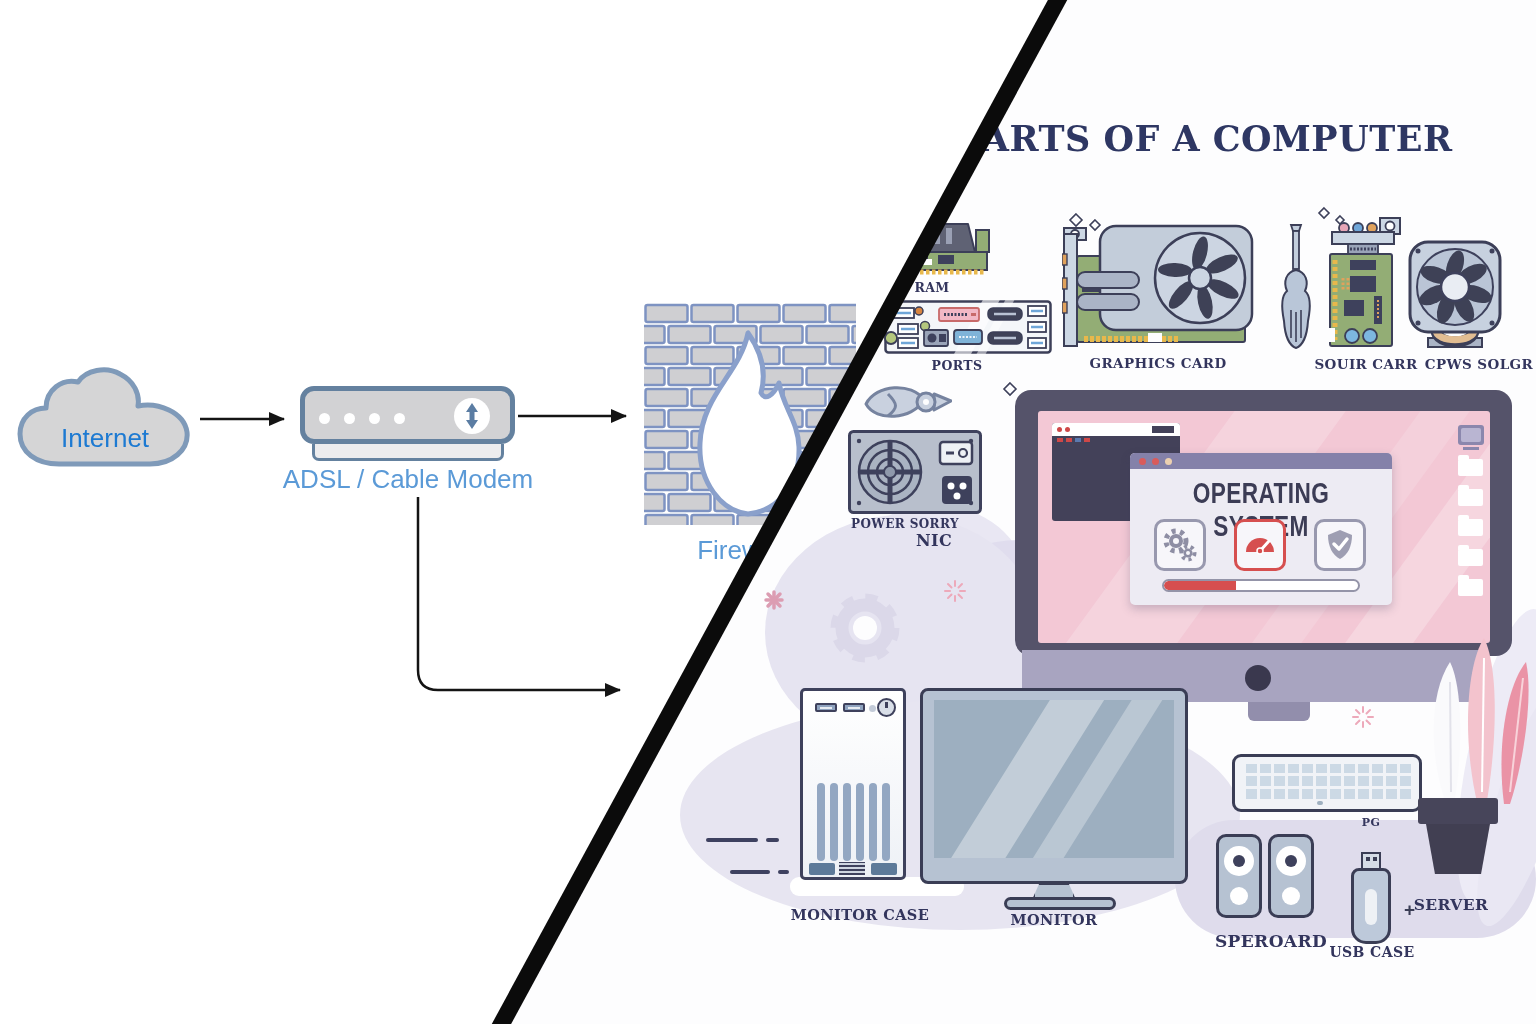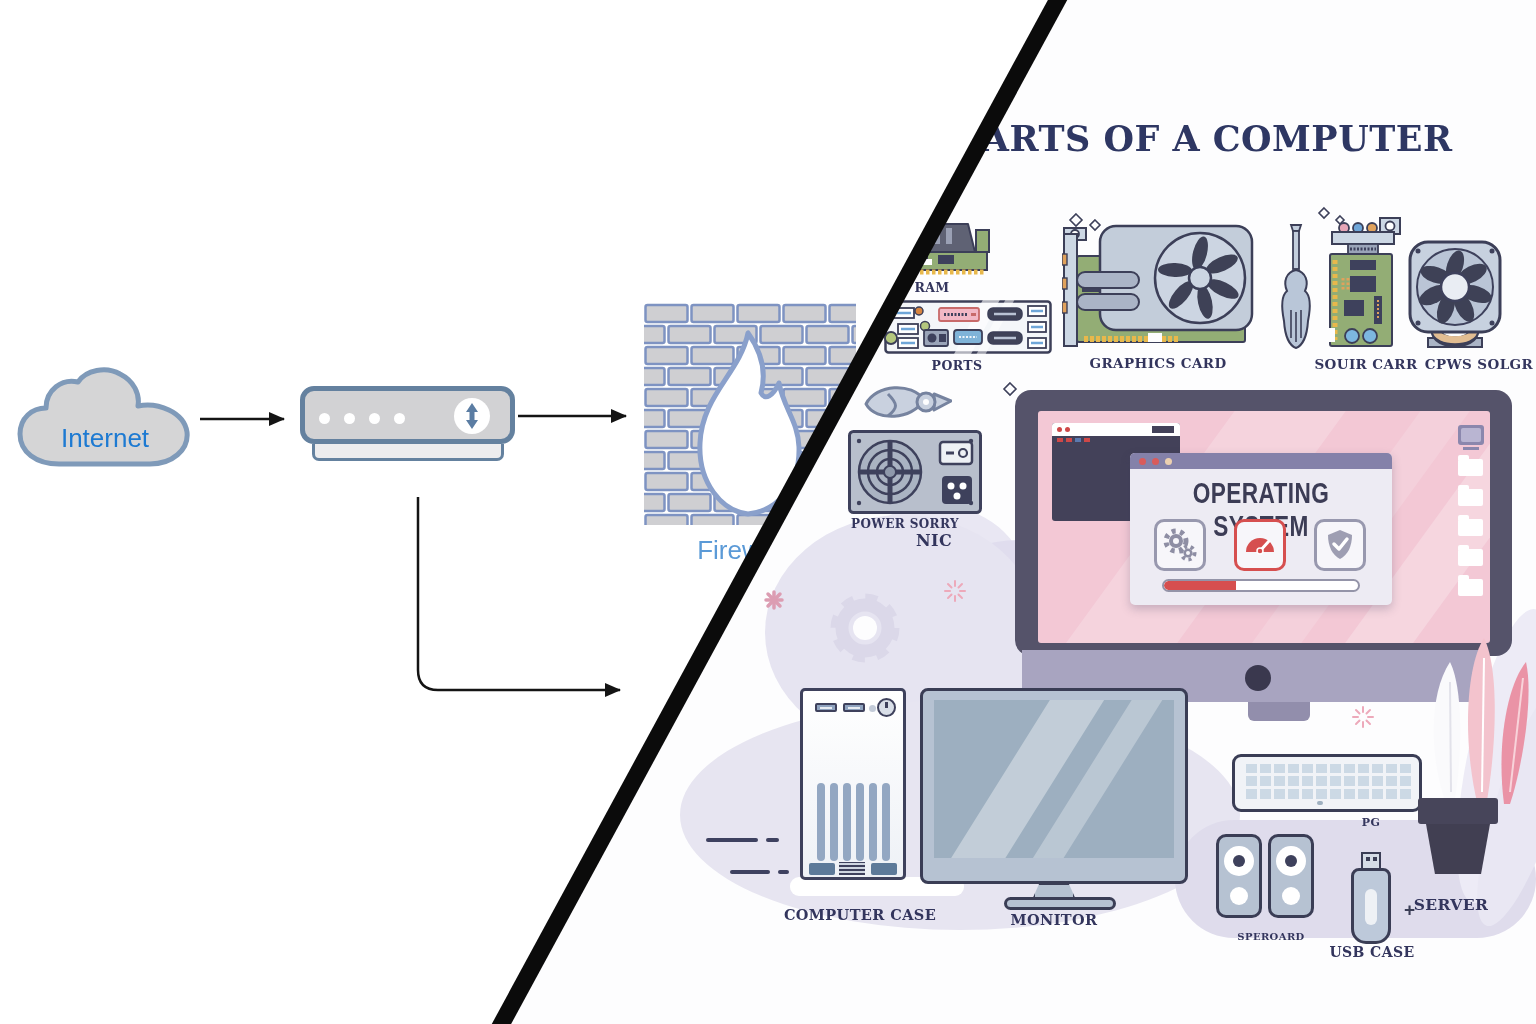--- a/index.html
+++ b/index.html
@@ -151,20 +151,21 @@
       <span class="modem-dot" style="left:14px"></span>
       <span class="modem-dot" style="left:39px"></span>
       <span class="modem-dot" style="left:64px"></span>
       <span class="modem-dot" style="left:89px"></span>
       <svg class="abs" style="left:148px;top:6px" width="38" height="38" viewBox="0 0 38 38">
         <circle cx="19" cy="19" r="18" fill="#fff"></circle>
         <path d="M19,6 L25,15 L21.5,15 L21.5,23 L25,23 L19,32 L13,23 L16.5,23 L16.5,15 L13,15 Z" fill="#5b7da3"></path>
       </svg>
     </div>
     <div class="abs modem-tray"></div>
+    <div class="net-label lbl-modem">ADSL / Cable Modem</div>
 
     <svg class="abs" style="left:644px;top:303px" width="212" height="222" viewBox="0 0 212 222">
       <defs>
         <pattern id="bricks" width="46" height="42" patternUnits="userSpaceOnUse">
           <rect width="46" height="42" fill="#ffffff"></rect>
           <rect x="1.5" y="2" width="42" height="17" rx="2" fill="#cfcfd2" stroke="#7e93c2" stroke-width="2.5"></rect>
           <rect x="-21.5" y="23" width="42" height="17" rx="2" fill="#cfcfd2" stroke="#7e93c2" stroke-width="2.5"></rect>
           <rect x="24.5" y="23" width="42" height="17" rx="2" fill="#cfcfd2" stroke="#7e93c2" stroke-width="2.5"></rect>
         </pattern>
       </defs>
@@ -486,21 +487,21 @@
       <span class="vent" style="left:14px"></span>
       <span class="vent" style="left:27px"></span>
       <span class="vent" style="left:40px"></span>
       <span class="vent" style="left:53px"></span>
       <span class="vent" style="left:66px"></span>
       <span class="vent" style="left:79px"></span>
       <span class="foot" style="left:6px"></span>
       <span class="foot" style="right:6px"></span>
       <span class="grill"></span>
     </div>
-    <div class="lbl" style="left:860px;top:906px;font-size:14.5px">COMPUTER CASE</div>
+    <div class="lbl" style="left:860px;top:906px;font-size:14.5px">MONITOR CASE</div>
 
     <div class="abs mon-neck"></div>
     <div class="abs mon-base"></div>
     <div class="abs mon">
       <div class="mon-screen">
         <div class="glare" style="left:70px;top:-60px;width:46px;height:280px;background:rgba(255,255,255,.38);transform:rotate(32deg)"></div>
         <div class="glare" style="left:150px;top:-60px;width:26px;height:280px;background:rgba(255,255,255,.3);transform:rotate(32deg)"></div>
       </div>
     </div>
     <div class="lbl" style="left:1054px;top:911px;font-size:14.5px">MONITOR</div>
@@ -516,21 +517,21 @@
           <i></i>
         </span>
       <span class="spk-small"></span>
     </div>
     <div class="spk" style="left:1268px">
       <span class="spk-big">
           <i></i>
         </span>
       <span class="spk-small"></span>
     </div>
-    <div class="lbl" style="left:1271px;top:931px;font-size:10px">SPEROARD</div>
+    <div class="lbl" style="left:1271px;top:931px;font-size:17px">SPEROARD</div>
 
     <div class="abs usbd-conn">
       <i style="left:3px"></i>
         <i style="left:10px"></i>
     </div>
     <div class="abs usbd-body">
       <span class="usbd-slot"></span>
     </div>
     <div class="lbl" style="left:1372px;top:944px;font-size:14px">USB CASE</div>
 

